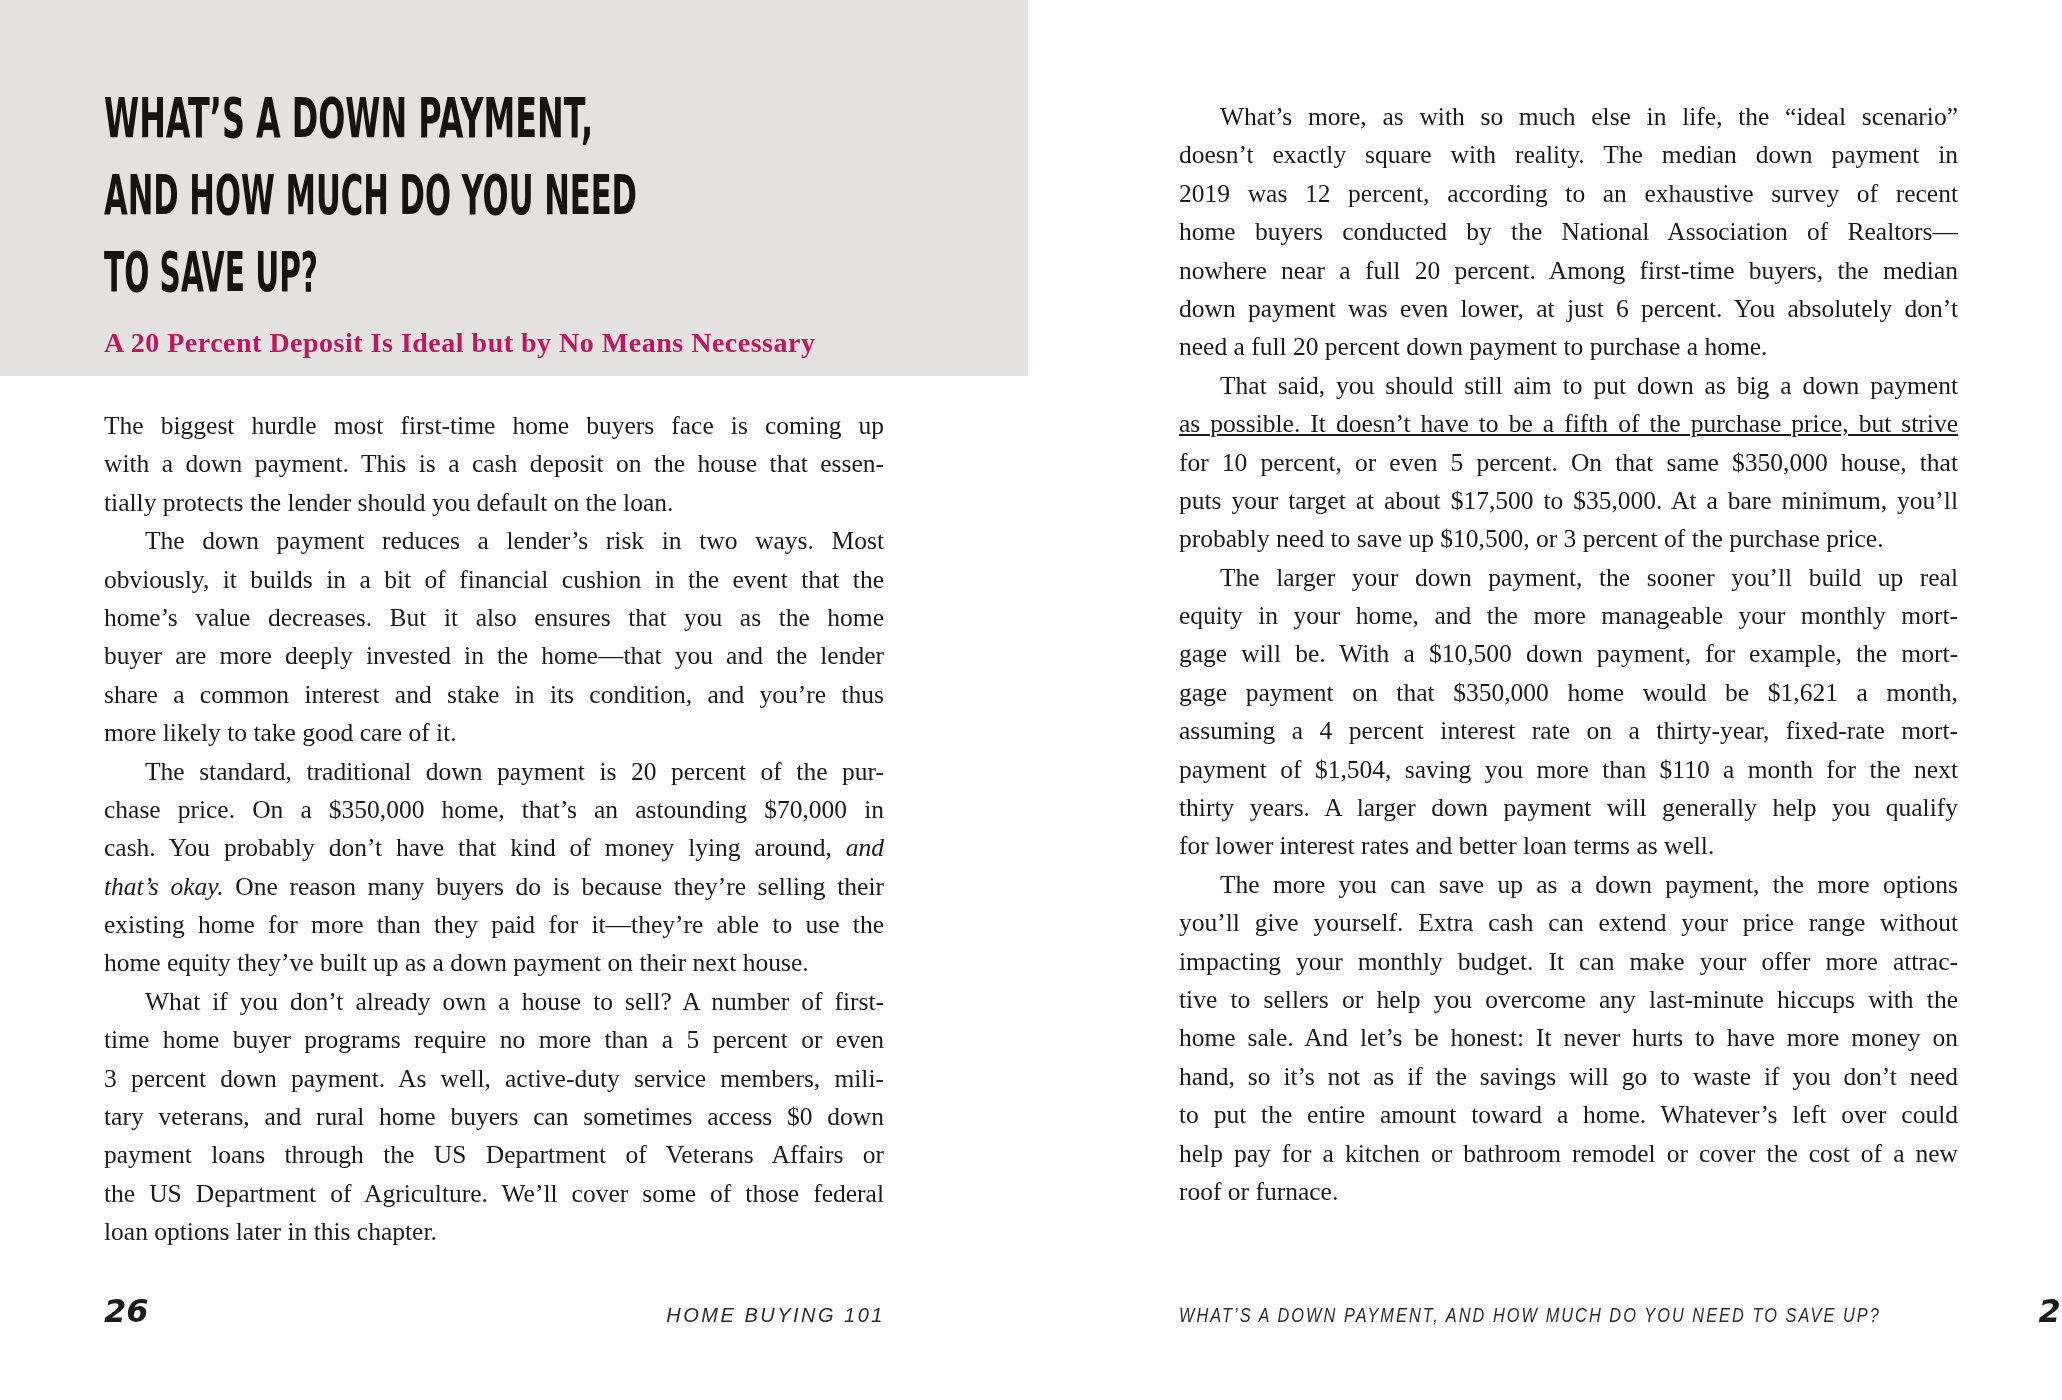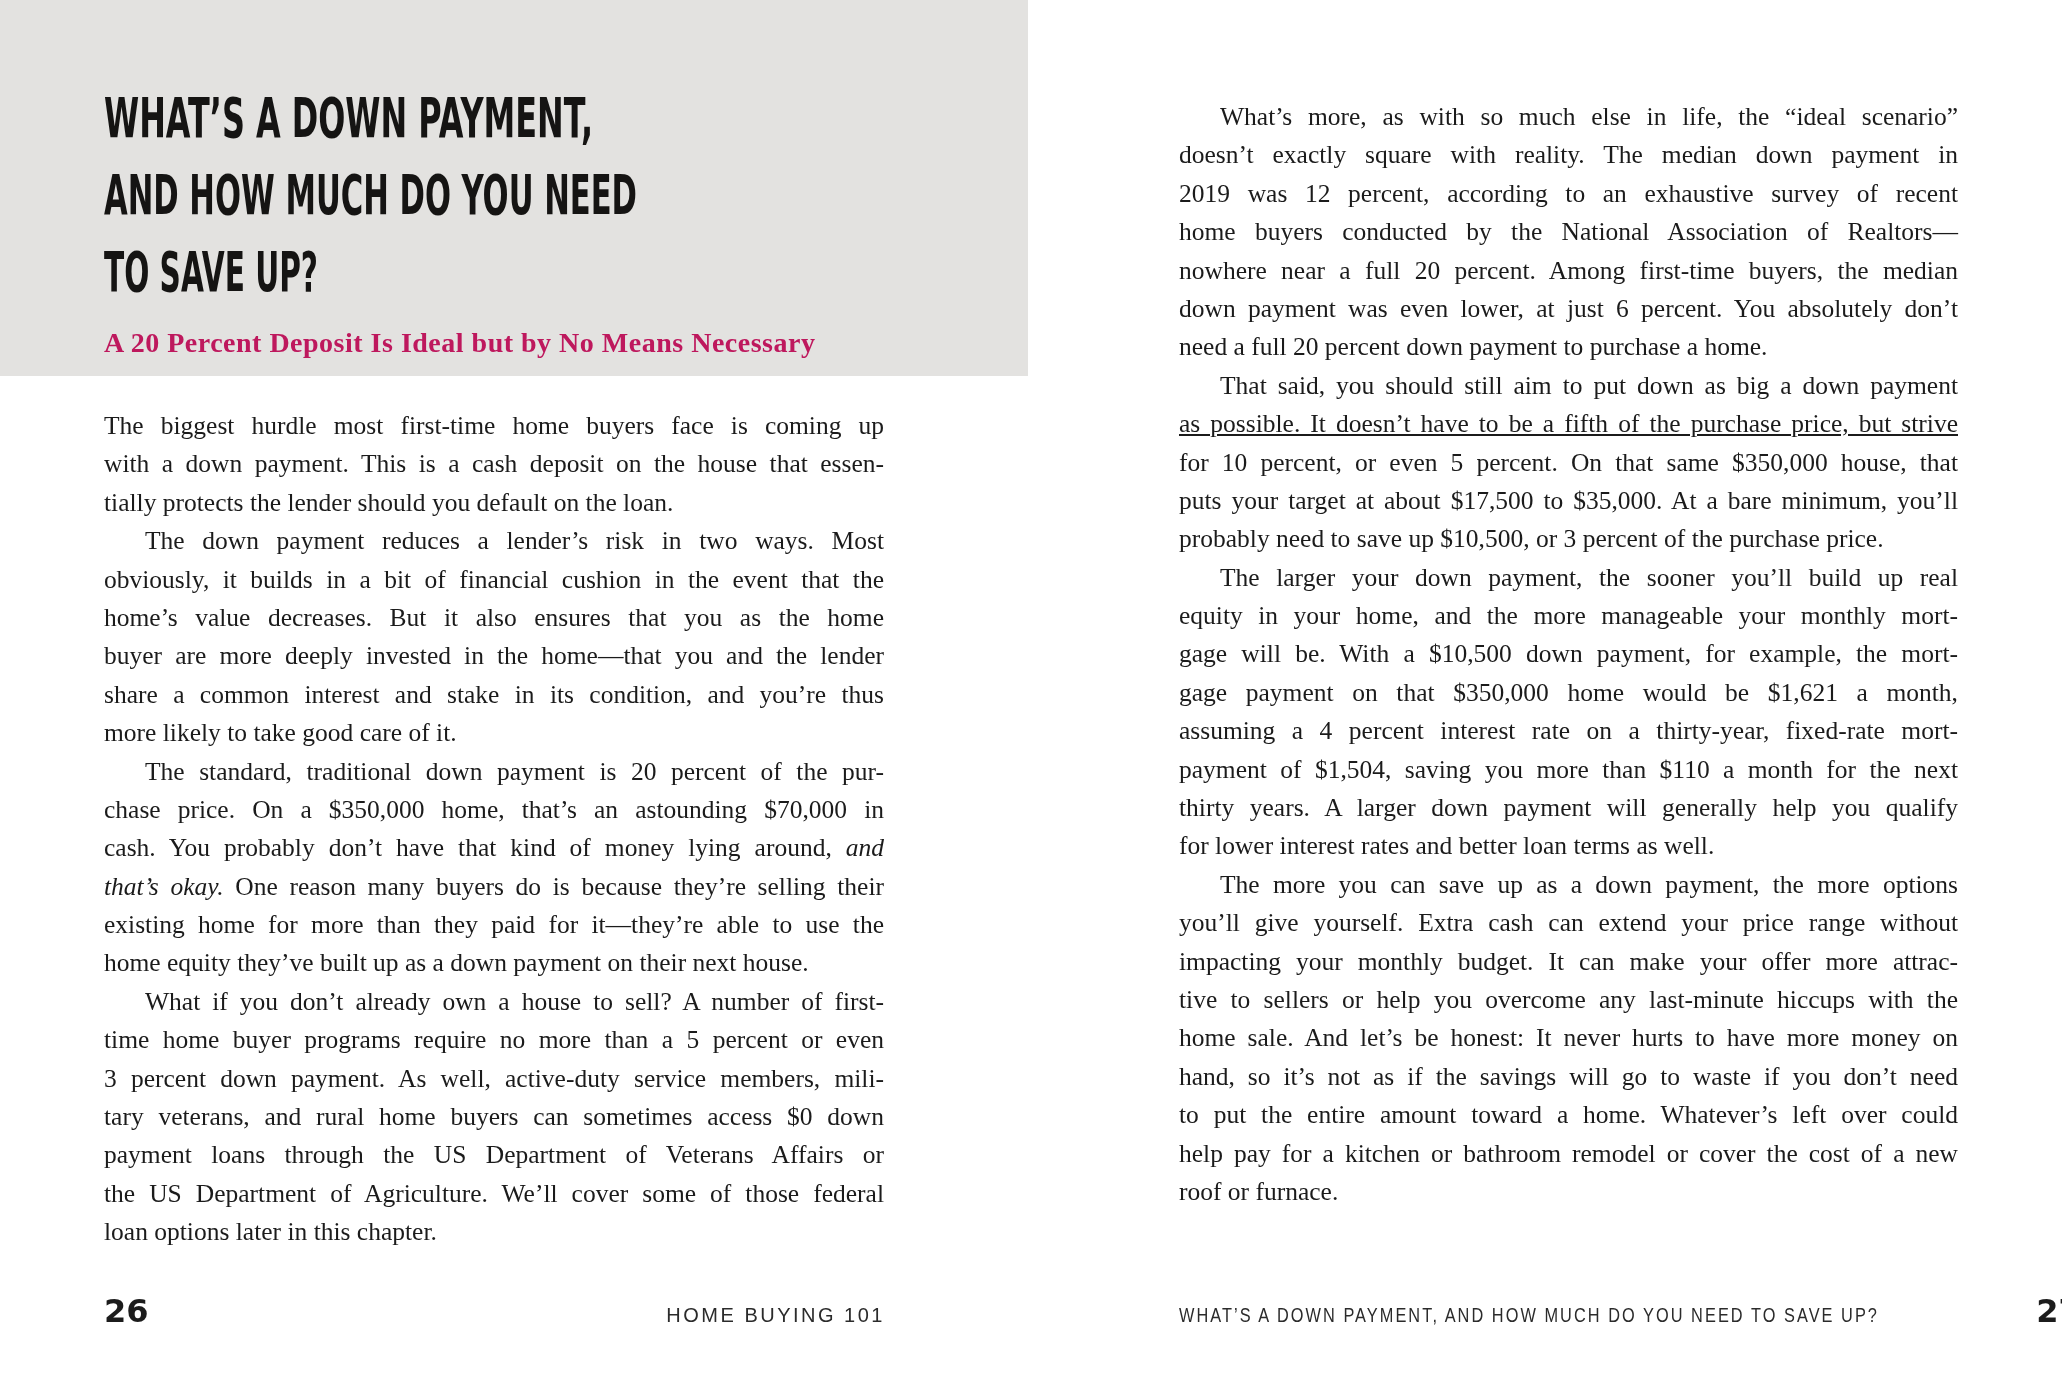--- a/index.html
+++ b/index.html
@@ -31,20 +31,21 @@
   .col{position:absolute;font-size:25.5px;line-height:38.4px;color:#1b1b1b;}
   .col-left{left:104px;top:399px;width:780px;margin-top:8px;}
   .col-right{left:1179px;top:98px;width:779px;}
   .bl{height:38.4px;overflow:visible;}
   .bl.ind{padding-left:41px;}
   .li{display:inline-block;white-space:nowrap;transform-origin:0 50%;line-height:38.4px;}
   
   .footer{
     position:absolute;top:1293px;display:flex;justify-content:space-between;
     align-items:baseline;
+    font-style:italic;
   }
   .footer-left{left:104px;width:781px;}
   .footer-right{left:1179px;width:779px;}
   .pagenum{
     font-family:"DejaVu Sans",sans-serif;font-weight:bold;font-size:32px;
     color:#1c1c1c;line-height:36px;
   }
   .runtitle{
     font-family:"Liberation Sans",sans-serif;font-size:20px;letter-spacing:2.5px;
     color:#2b2b2b;line-height:36px;

